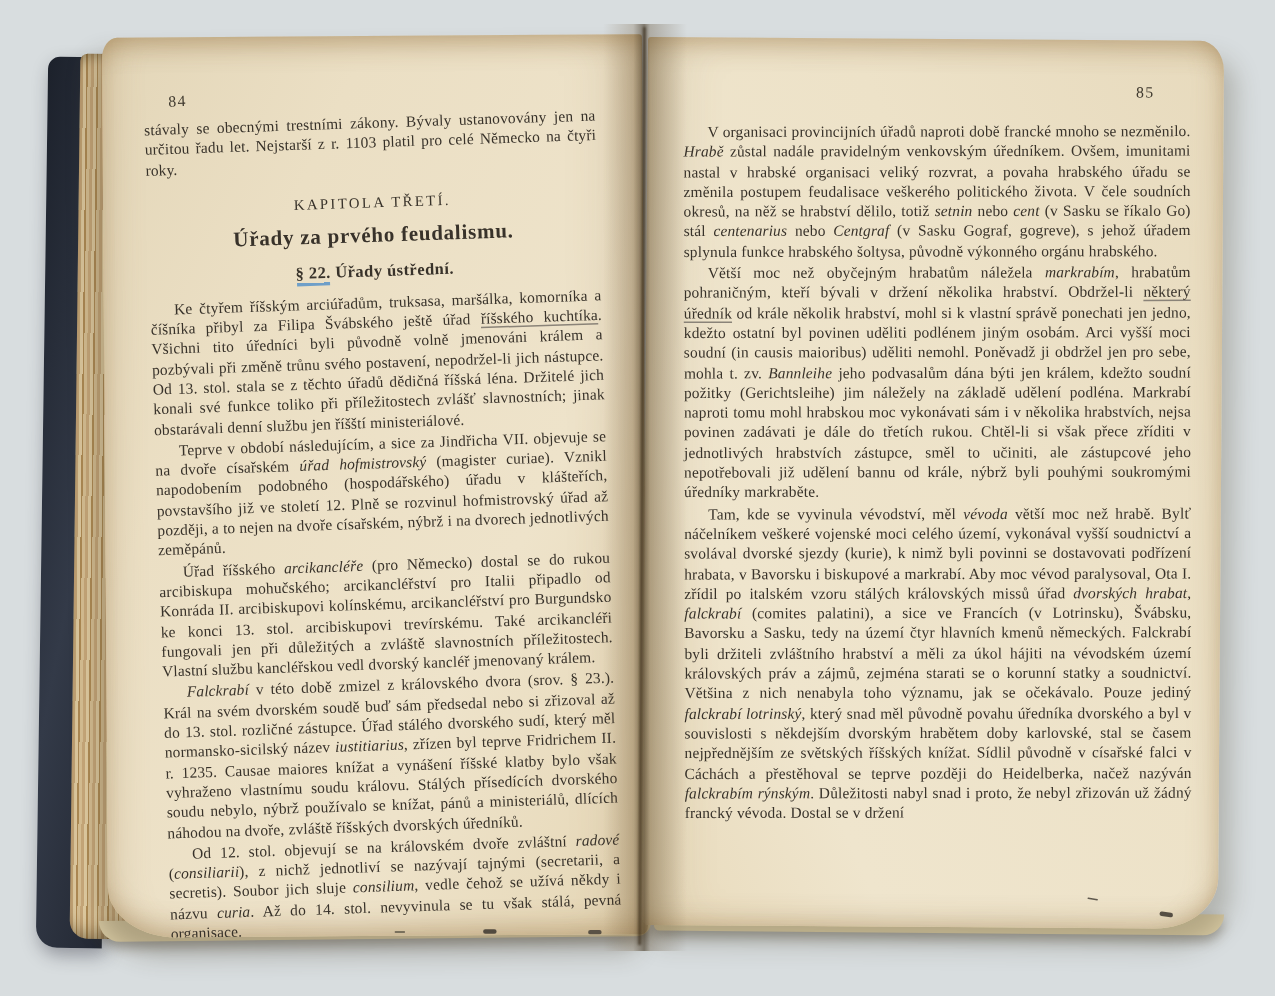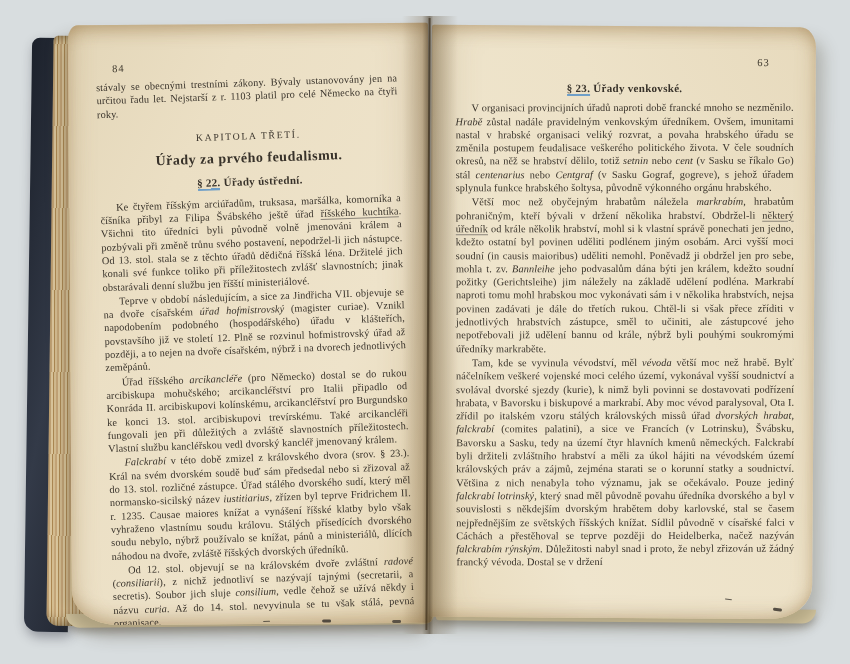--- a/index.html
+++ b/index.html
@@ -125,23 +125,22 @@
             <p class="para"><span>Teprve v období následujícím, a sice za Jindřicha VII. objevuje se na dvoře císařském </span><span class="seg-italic">úřad hofmistrovský</span><span> (magister curiae). Vznikl napodobením podobného (hospodářského) úřadu v klášteřích, povstavšího již ve století 12. Plně se rozvinul hofmistrovský úřad až později, a to nejen na dvoře císařském, nýbrž i na dvorech jednotlivých zeměpánů.</span></p>
             <p class="para"><span>Úřad říšského </span><span class="seg-italic">arcikancléře</span><span> (pro Německo) dostal se do rukou arcibiskupa mohučského; arcikancléřství pro Italii připadlo od Konráda II. arcibiskupovi kolínskému, arcikancléřství pro Burgundsko ke konci 13. stol. arcibiskupovi trevírskému. Také arcikancléři fungovali jen při důležitých a zvláště slavnostních příležitostech. Vlastní službu kancléřskou vedl dvorský kancléř jmenovaný králem.</span></p>
             <p class="para"><span class="seg-italic">Falckrabí</span><span> v této době zmizel z královského dvora (srov. § 23.). Král na svém dvorském soudě buď sám předsedal nebo si zřizoval až do 13. stol. rozličné zástupce. Úřad stálého dvorského sudí, který měl normansko-sicilský název </span><span class="seg-italic">iustitiarius</span><span>, zřízen byl teprve Fridrichem II. r. 1235. Causae maiores knížat a vynášení říšské klatby bylo však vyhraženo vlastnímu soudu královu. Stálých přísedících dvorského soudu nebylo, nýbrž používalo se knížat, pánů a ministeriálů, dlících náhodou na dvoře, zvláště říšských dvorských úředníků.</span></p>
             <p class="para"><span>Od 12. stol. objevují se na královském dvoře zvláštní </span><span class="seg-italic">radové</span><span> (</span><span class="seg-italic">consiliarii</span><span>), z nichž jednotliví se nazývají tajnými (secretarii, a secretis). Soubor jich sluje </span><span class="seg-italic">consilium</span><span>, vedle čehož se užívá někdy i názvu </span><span class="seg-italic">curia</span><span>. Až do 14. stol. nevyvinula se tu však stálá, pevná organisace.</span></p>
           </div>
       </div>
       <div class="edge-marks left-bottom"></div>
     </div>
 
     <div class="page page-right">
-      <div class="pageno">63</div>
+      <div class="pageno">85</div>
       <div class="text-block">
-        <div class="section-heading"><span class="seg-mark-blue">§ 23.</span><span> Úřady venkovské.</span></div>
         <div>
             <p class="para"><span>V organisaci provincijních úřadů naproti době francké mnoho se nezměnilo. </span><span class="seg-italic">Hrabě</span><span> zůstal nadále pravidelným venkovským úředníkem. Ovšem, imunitami nastal v hrabské organisaci veliký rozvrat, a povaha hrabského úřadu se změnila postupem feudalisace veškerého politického života. V čele soudních okresů, na něž se hrabství dělilo, totiž </span><span class="seg-italic">setnin</span><span> nebo </span><span class="seg-italic">cent</span><span> (v Sasku se říkalo Go) stál </span><span class="seg-italic">centenarius</span><span> nebo </span><span class="seg-italic">Centgraf</span><span> (v Sasku Gograf, gogreve), s jehož úřadem splynula funkce hrabského šoltysa, původně výkonného orgánu hrabského.</span></p>
             <p class="para"><span>Větší moc než obyčejným hrabatům náležela </span><span class="seg-italic">markrabím</span><span>, hrabatům pohraničným, kteří bývali v držení několika hrabství. Obdržel-li </span><span class="seg-underline">některý úředník</span><span> od krále několik hrabství, mohl si k vlastní správě ponechati jen jedno, kdežto ostatní byl povinen uděliti podlénem jiným osobám. Arci vyšší moci soudní (in causis maioribus) uděliti nemohl. Poněvadž ji obdržel jen pro sebe, mohla t. zv. </span><span class="seg-italic">Bannleihe</span><span> jeho podvasalům dána býti jen králem, kdežto soudní požitky (Gerichtsleihe) jim náležely na základě udělení podléna. Markrabí naproti tomu mohl hrabskou moc vykonávati sám i v několika hrabstvích, nejsa povinen zadávati je dále do třetích rukou. Chtěl-li si však přece zříditi v jednotlivých hrabstvích zástupce, směl to učiniti, ale zástupcové jeho nepotřebovali již udělení bannu od krále, nýbrž byli pouhými soukromými úředníky markraběte.</span></p>
             <p class="para"><span>Tam, kde se vyvinula vévodství, měl </span><span class="seg-italic">vévoda</span><span> větší moc než hrabě. Bylť náčelníkem veškeré vojenské moci celého území, vykonával vyšší soudnictví a svolával dvorské sjezdy (kurie), k nimž byli povinni se dostavovati podřízení hrabata, v Bavorsku i biskupové a markrabí. Aby moc vévod paralysoval, Ota I. zřídil po italském vzoru stálých královských missů úřad </span><span class="seg-italic">dvorských hrabat, falckrabí</span><span> (comites palatini), a sice ve Francích (v Lotrinsku), Švábsku, Bavorsku a Sasku, tedy na území čtyr hlavních kmenů německých. Falckrabí byli držiteli zvláštního hrabství a měli za úkol hájiti na vévodském území královských práv a zájmů, zejména starati se o korunní statky a soudnictví. Většina z nich nenabyla toho významu, jak se očekávalo. Pouze jediný </span><span class="seg-italic">falckrabí lotrinský</span><span>, který snad měl původně povahu úředníka dvorského a byl v souvislosti s někdejším dvorským hrabětem doby karlovské, stal se časem nejpřednějším ze světských říšských knížat. Sídlil původně v císařské falci v Cáchách a přestěhoval se teprve později do Heidelberka, načež nazýván </span><span class="seg-italic">falckrabím rýnským</span><span>. Důležitosti nabyl snad i proto, že nebyl zřizován už žádný francký vévoda. Dostal se v držení</span></p>
           </div>
       </div>
       <div class="edge-marks right-bottom"></div>
     </div>
 
     <div class="gutter"></div>

